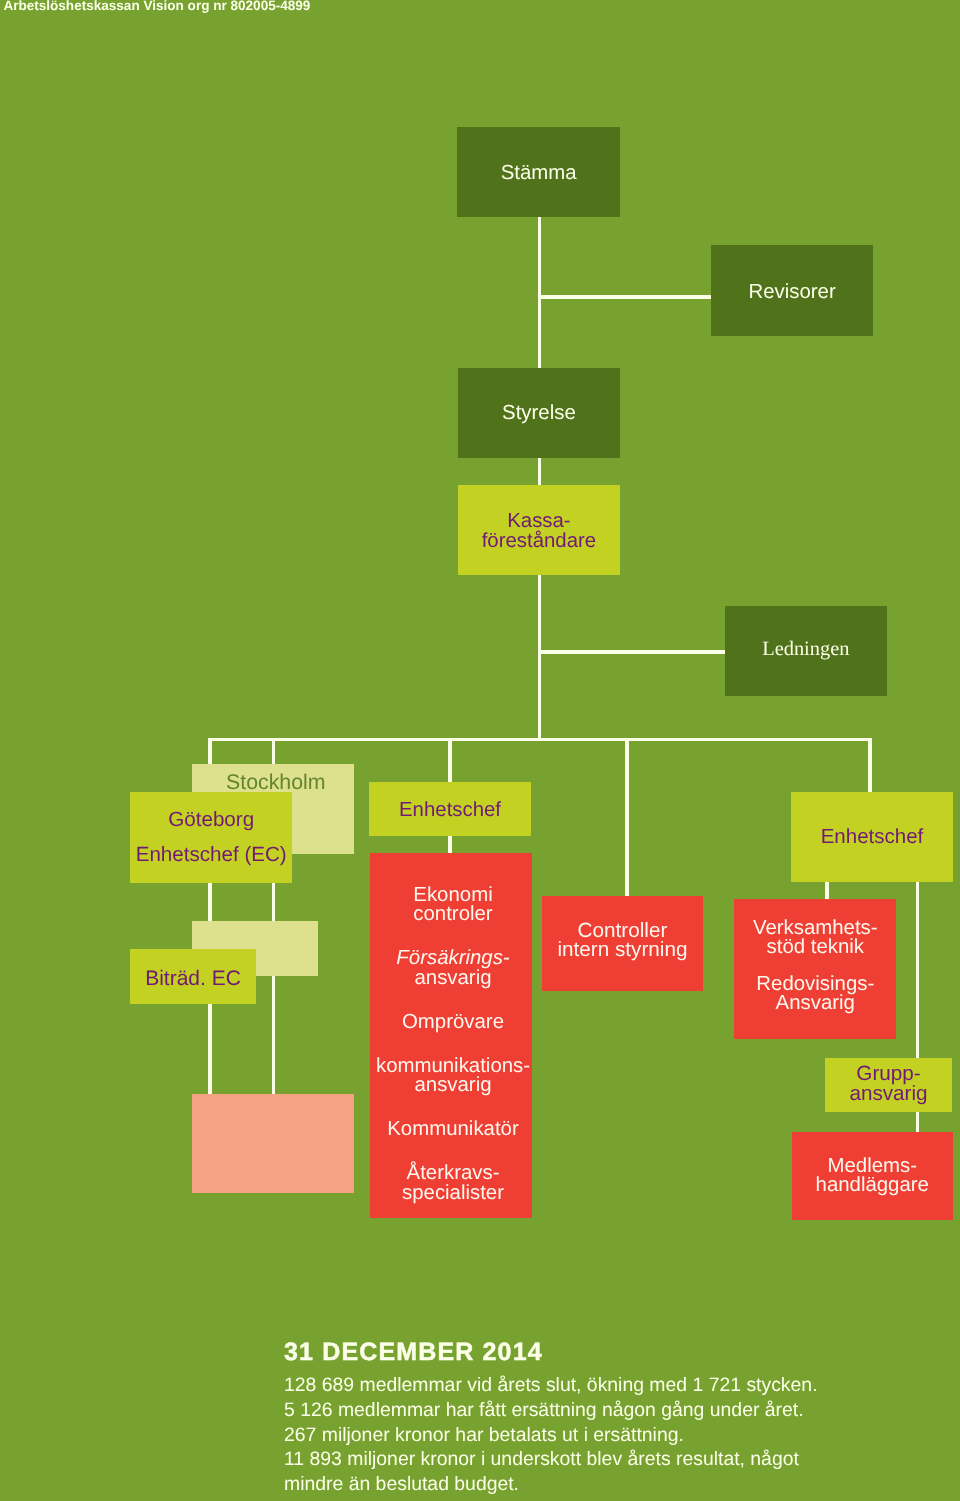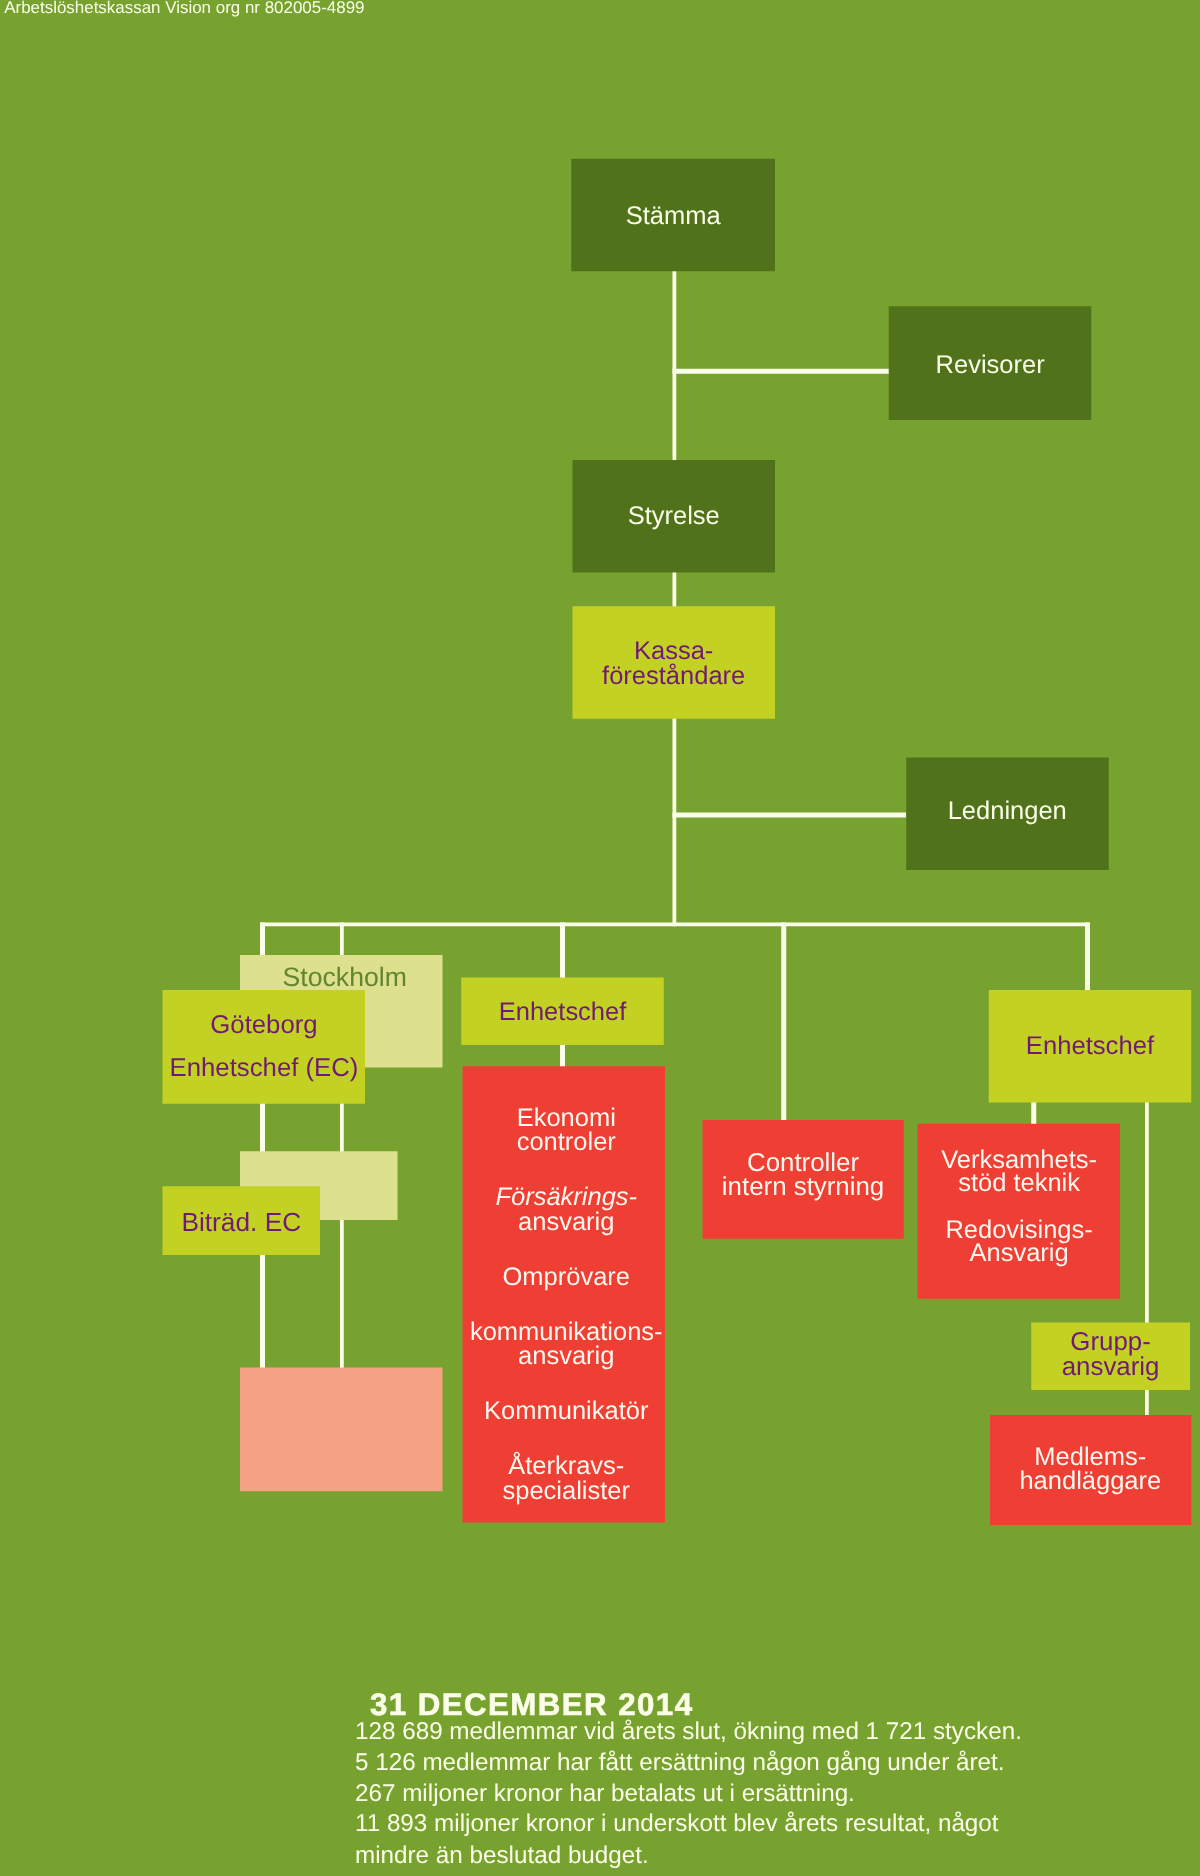--- a/index.html
+++ b/index.html
@@ -8,40 +8,40 @@
     width:960px;height:1501px;overflow:hidden;
     background:#78a230;
     font-family:"Liberation Sans",sans-serif;
     -webkit-font-smoothing:antialiased;
     text-rendering:geometricPrecision;
   }
   #stage{position:relative;width:960px;height:1501px;overflow:hidden;}
   
   .hdr,.box .txt,.foot{transform:translateZ(0);backface-visibility:hidden;}
 
-  .hdr{position:absolute;left:3.4px;top:-1.3px;font-size:13.55px;font-weight:normal;color:#fbffe8;
+  .hdr{position:absolute;left:3.4px;top:-1.3px;font-size:13.55px;font-weight:bold;color:#fbffe8;
        line-height:14px;white-space:pre;}
 
   #lines{position:absolute;left:0;top:0;width:960px;height:1501px;z-index:1;}
   .ln{position:absolute;background:#fbffe8;}
 
   #backlayer{position:absolute;left:0;top:0;width:960px;height:1501px;z-index:5;}
   #frontlayer{position:absolute;left:0;top:0;width:960px;height:1501px;z-index:9;}
 
   .box{position:absolute;box-sizing:border-box;overflow:hidden;}
   .box .txt{position:absolute;left:0;width:100%;text-align:center;}
   .box .txt div{white-space:pre;}
   .dark{background:#50721b;color:#fbffe8;}
   .lime{background:#c3d122;color:#701a75;}
   .pale{background:#dde08d;color:#638530;}
   .red{background:#ef3e33;color:#fdf7ee;}
   .pink{background:#f5a183;}
 
   .foot{position:absolute;color:#fbffe8;z-index:10;}
-  .foot h2{position:absolute;margin:12px;left:0;font-size:25px;font-weight:bold;letter-spacing:1.15px;line-height:20px;white-space:pre;-webkit-text-stroke:0.5px #fbffe8;}
+  .foot h2{position:absolute;margin:0;left:0;font-size:25px;font-weight:bold;letter-spacing:1.15px;line-height:20px;white-space:pre;-webkit-text-stroke:0.5px #fbffe8;}
   .foot p{margin:0;font-size:19.4px;line-height:24.7px;white-space:pre;}
   .foot #footlines{position:absolute;left:0;}
 </style>
 </head>
 <body>
 
 <div id="stage">
   <div class="hdr">Arbetslöshetskassan Vision org nr 802005-4899</div>
   <div id="lines">
       <div class="ln" style="left: 537.7px; top: 150px; width: 3.8px; height: 591px;"></div>
@@ -80,21 +80,21 @@
         <div class="txt" style="font-size: 20.4px; top: 36.3773px;">
           <div style="height: 19.3px; line-height: 19.3px;">Styrelse</div>
         </div>
       </div>
       <div class="box lime" style="left: 457.6px; top: 484.8px; width: 162.7px; height: 90.3px;">
         <div class="txt" style="font-size: 20.4px; top: 27.6773px;">
           <div style="height: 19.3px; line-height: 19.3px;">Kassa-</div>
           <div style="height: 19.3px; line-height: 19.3px;">föreståndare</div>
         </div>
       </div>
-      <div class="box dark" style="left: 724.6px; top: 605.6px; width: 162.4px; height: 90.4px;">
+      <div class="box dark" style="left: 724.6px; top: 605.6px; width: 162.4px; height: 90.4px; font-family: Liberation Serif, serif;">
         <div class="txt" style="font-size: 20.4px; top: 34.4773px;">
           <div style="height: 19.3px; line-height: 19.3px;">Ledningen</div>
         </div>
       </div>
       <div class="box lime" style="left: 130px; top: 791.6px; width: 162.4px; height: 91px;">
         <div class="txt" style="font-size: 20.6px; top: 18.958px;">
           <div style="height: 17.6px; line-height: 17.6px;">Göteborg</div>
           <div style="height: 17.6px; line-height: 17.6px;"></div>
           <div style="height: 17.6px; line-height: 17.6px;">Enhetschef (EC)</div>
         </div>
@@ -121,21 +121,21 @@
           <div style="height: 24.8px; line-height: 24.8px;"></div>
           <div style="height: 19.3px; line-height: 19.3px;">kommunikations-</div>
           <div style="height: 19.3px; line-height: 19.3px;">ansvarig</div>
           <div style="height: 24.8px; line-height: 24.8px;"></div>
           <div style="height: 19.3px; line-height: 19.3px;">Kommunikatör</div>
           <div style="height: 24.8px; line-height: 24.8px;"></div>
           <div style="height: 19.3px; line-height: 19.3px;">Återkravs-</div>
           <div style="height: 19.3px; line-height: 19.3px;">specialister</div>
         </div>
       </div>
-      <div class="box red" style="left: 562px; top: 896.3px; width: 160.9px; height: 94.9px;">
+      <div class="box red" style="left: 542px; top: 896.3px; width: 160.9px; height: 94.9px;">
         <div class="txt" style="font-size: 20.7px; top: 24.5733px;">
           <div style="height: 19.3px; line-height: 19.3px;">Controller</div>
           <div style="height: 19.3px; line-height: 19.3px;">intern styrning</div>
         </div>
       </div>
       <div class="box lime" style="left: 791.3px; top: 791.7px; width: 161.3px; height: 90.6px;">
         <div class="txt" style="font-size: 20.5px; top: 35.6426px;">
           <div style="height: 19.3px; line-height: 19.3px;">Enhetschef</div>
         </div>
       </div>

